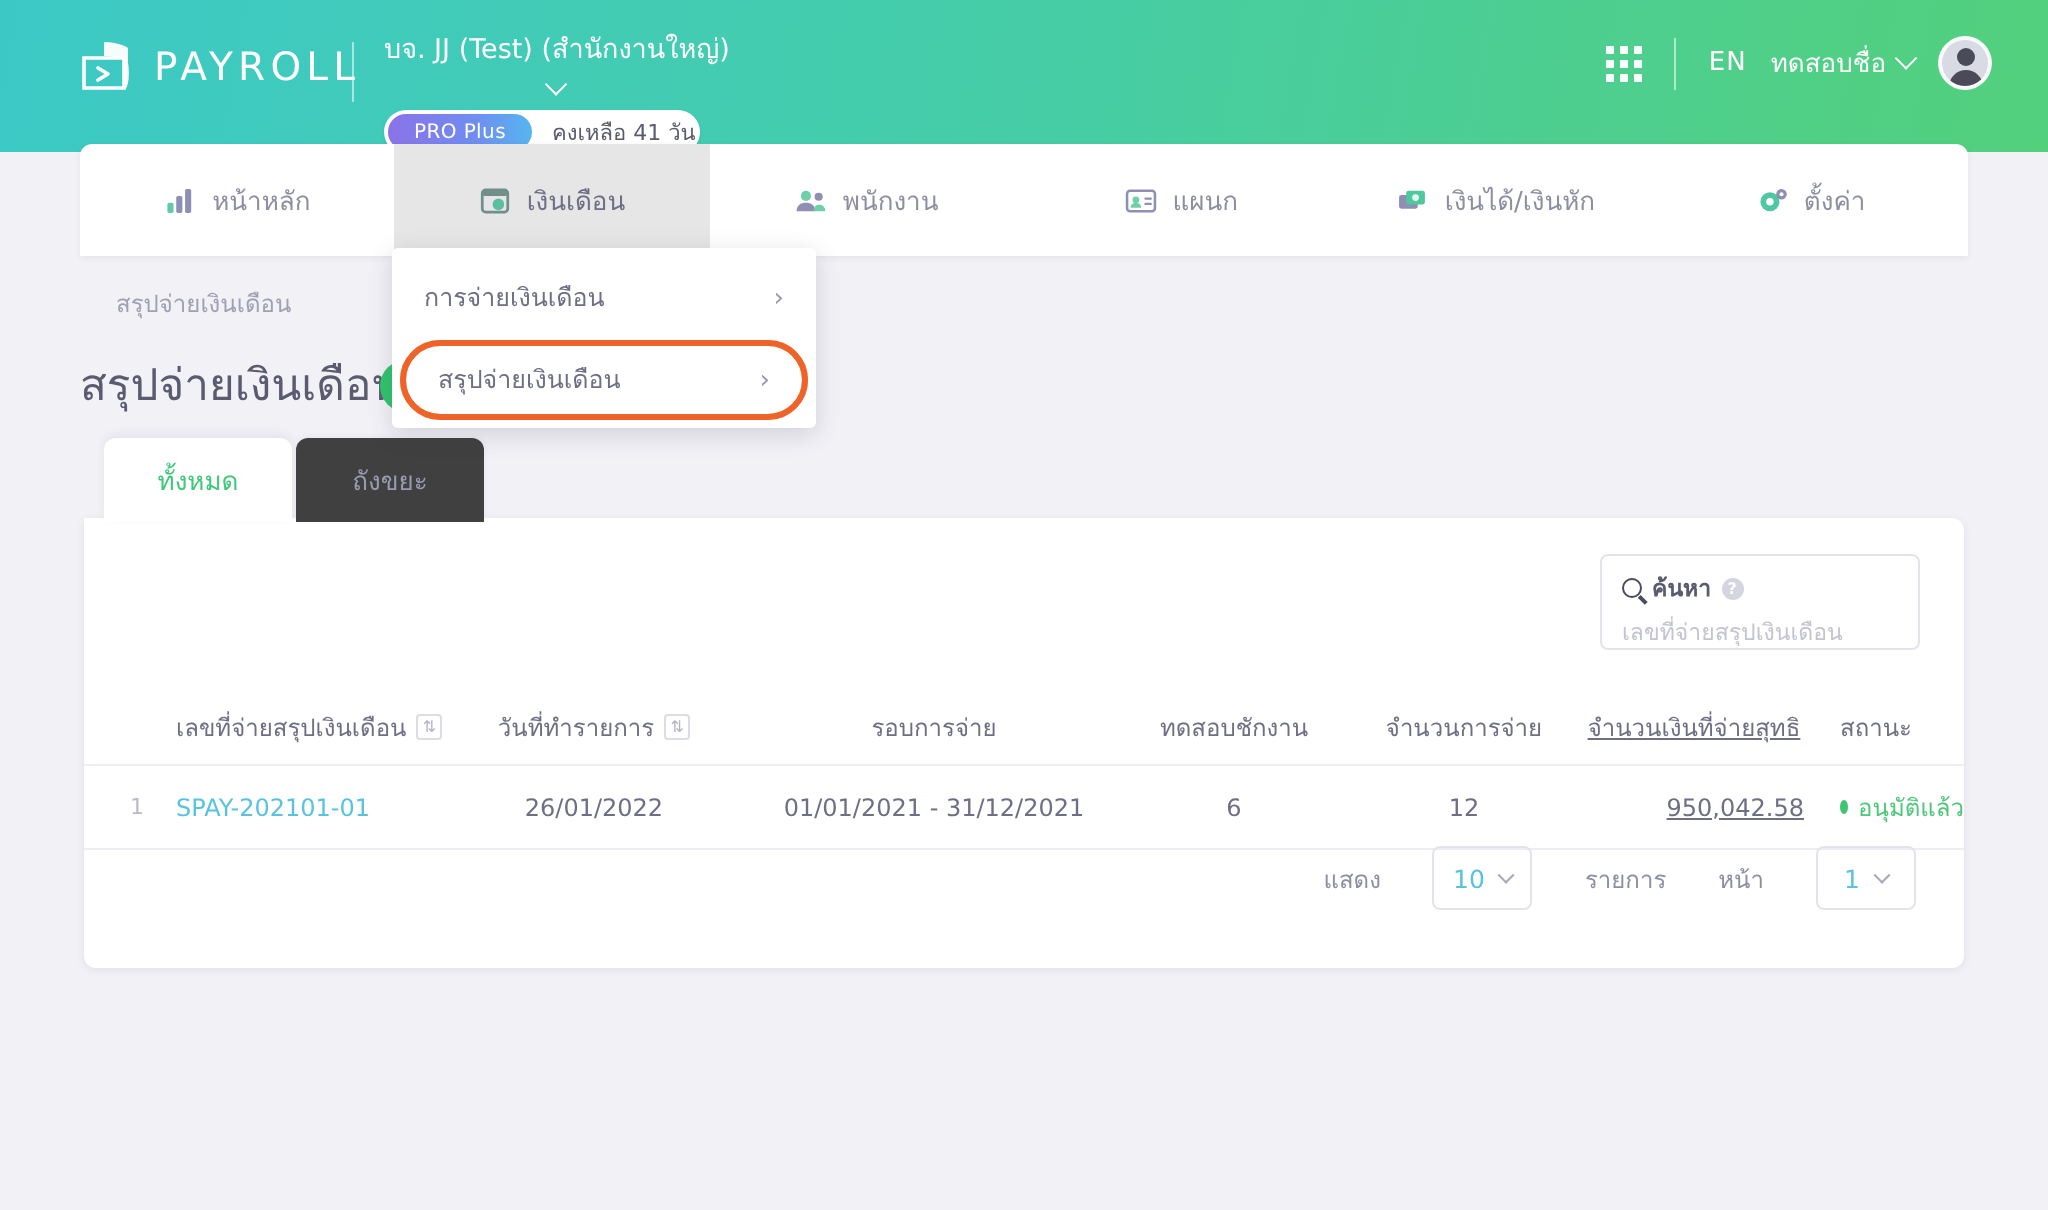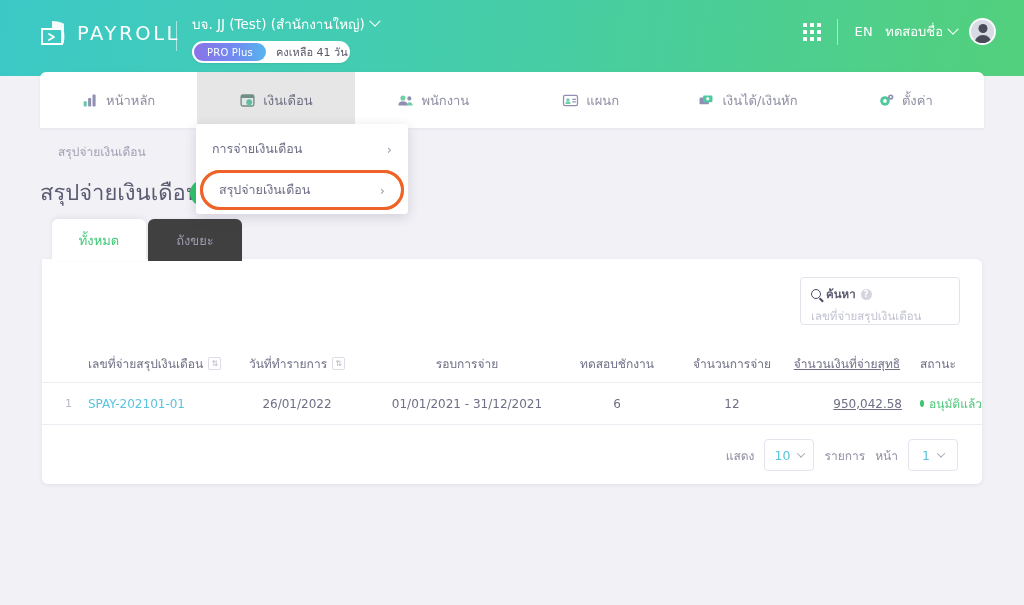--- a/index.html
+++ b/index.html
@@ -26,20 +26,21 @@
     font-weight: 400;
   }
   .hdr-divider {
     position: absolute; left: 176px; top: 21px;
     width: 1px; height: 30px; background: rgba(255,255,255,.55);
   }
   .company-wrap { position: absolute; left: 192px; top: 13px; }
   .company-name {
     color: #ffffff; font-size: 13.5px; display: flex; align-items: center; gap: 6px;
     white-space: nowrap;
+    flex-direction: column;
   }
   .caret-down {
     display: inline-block; width: 8px; height: 8px;
     border-right: 1.6px solid currentColor; border-bottom: 1.6px solid currentColor;
     transform: rotate(45deg) translate(-2px,-2px);
   }
   .plan-pill {
     margin-top: 6px; height: 22px; background: #ffffff; border-radius: 11px;
     display: inline-flex; align-items: center; padding: 0 2px;
     box-shadow: 0 1px 2px rgba(0,0,0,.07);
@@ -194,23 +195,23 @@
   .c-date  { width: 150px; text-align: center; }
   .c-cycle { width: 190px; text-align: center; }
   .c-emp   { width: 110px; text-align: center; }
   .c-pay   { width: 120px; text-align: center; }
   .c-amt   { width: 110px; text-align: right; text-decoration: underline; }
   .c-stat  { width: 80px; padding-left: 18px; }
   .thead .c-amt { text-align: center; }
   .thead .c-idx { visibility: hidden; }
 
   .pager {
-    position: absolute; left: 0; right: 0; bottom: 0; height: 58px;
+    position: absolute; left: 0; right: 0; bottom: 16px; height: 58px;
     display: flex; align-items: center; justify-content: flex-end;
-    gap: 10px; padding-right: 24px; font-size: 12px; color: #8e8ea3; margin-left: 35px;
+    gap: 26px; padding-right: 24px; font-size: 12px; color: #8e8ea3; margin-left: 35px;
   }
   .select {
     height: 32px; min-width: 50px; border: 1px solid #e3e3ec; border-radius: 4px;
     display: flex; align-items: center; justify-content: center; gap: 8px;
     padding: 0 9px; font-size: 12.5px; color: #58c3de; cursor: pointer;
   }
   .select .chv {
     width: 6px; height: 6px; border-right: 1.4px solid #a8a8bd;
     border-bottom: 1.4px solid #a8a8bd; transform: rotate(45deg) translate(-1px,-1px);
   }

